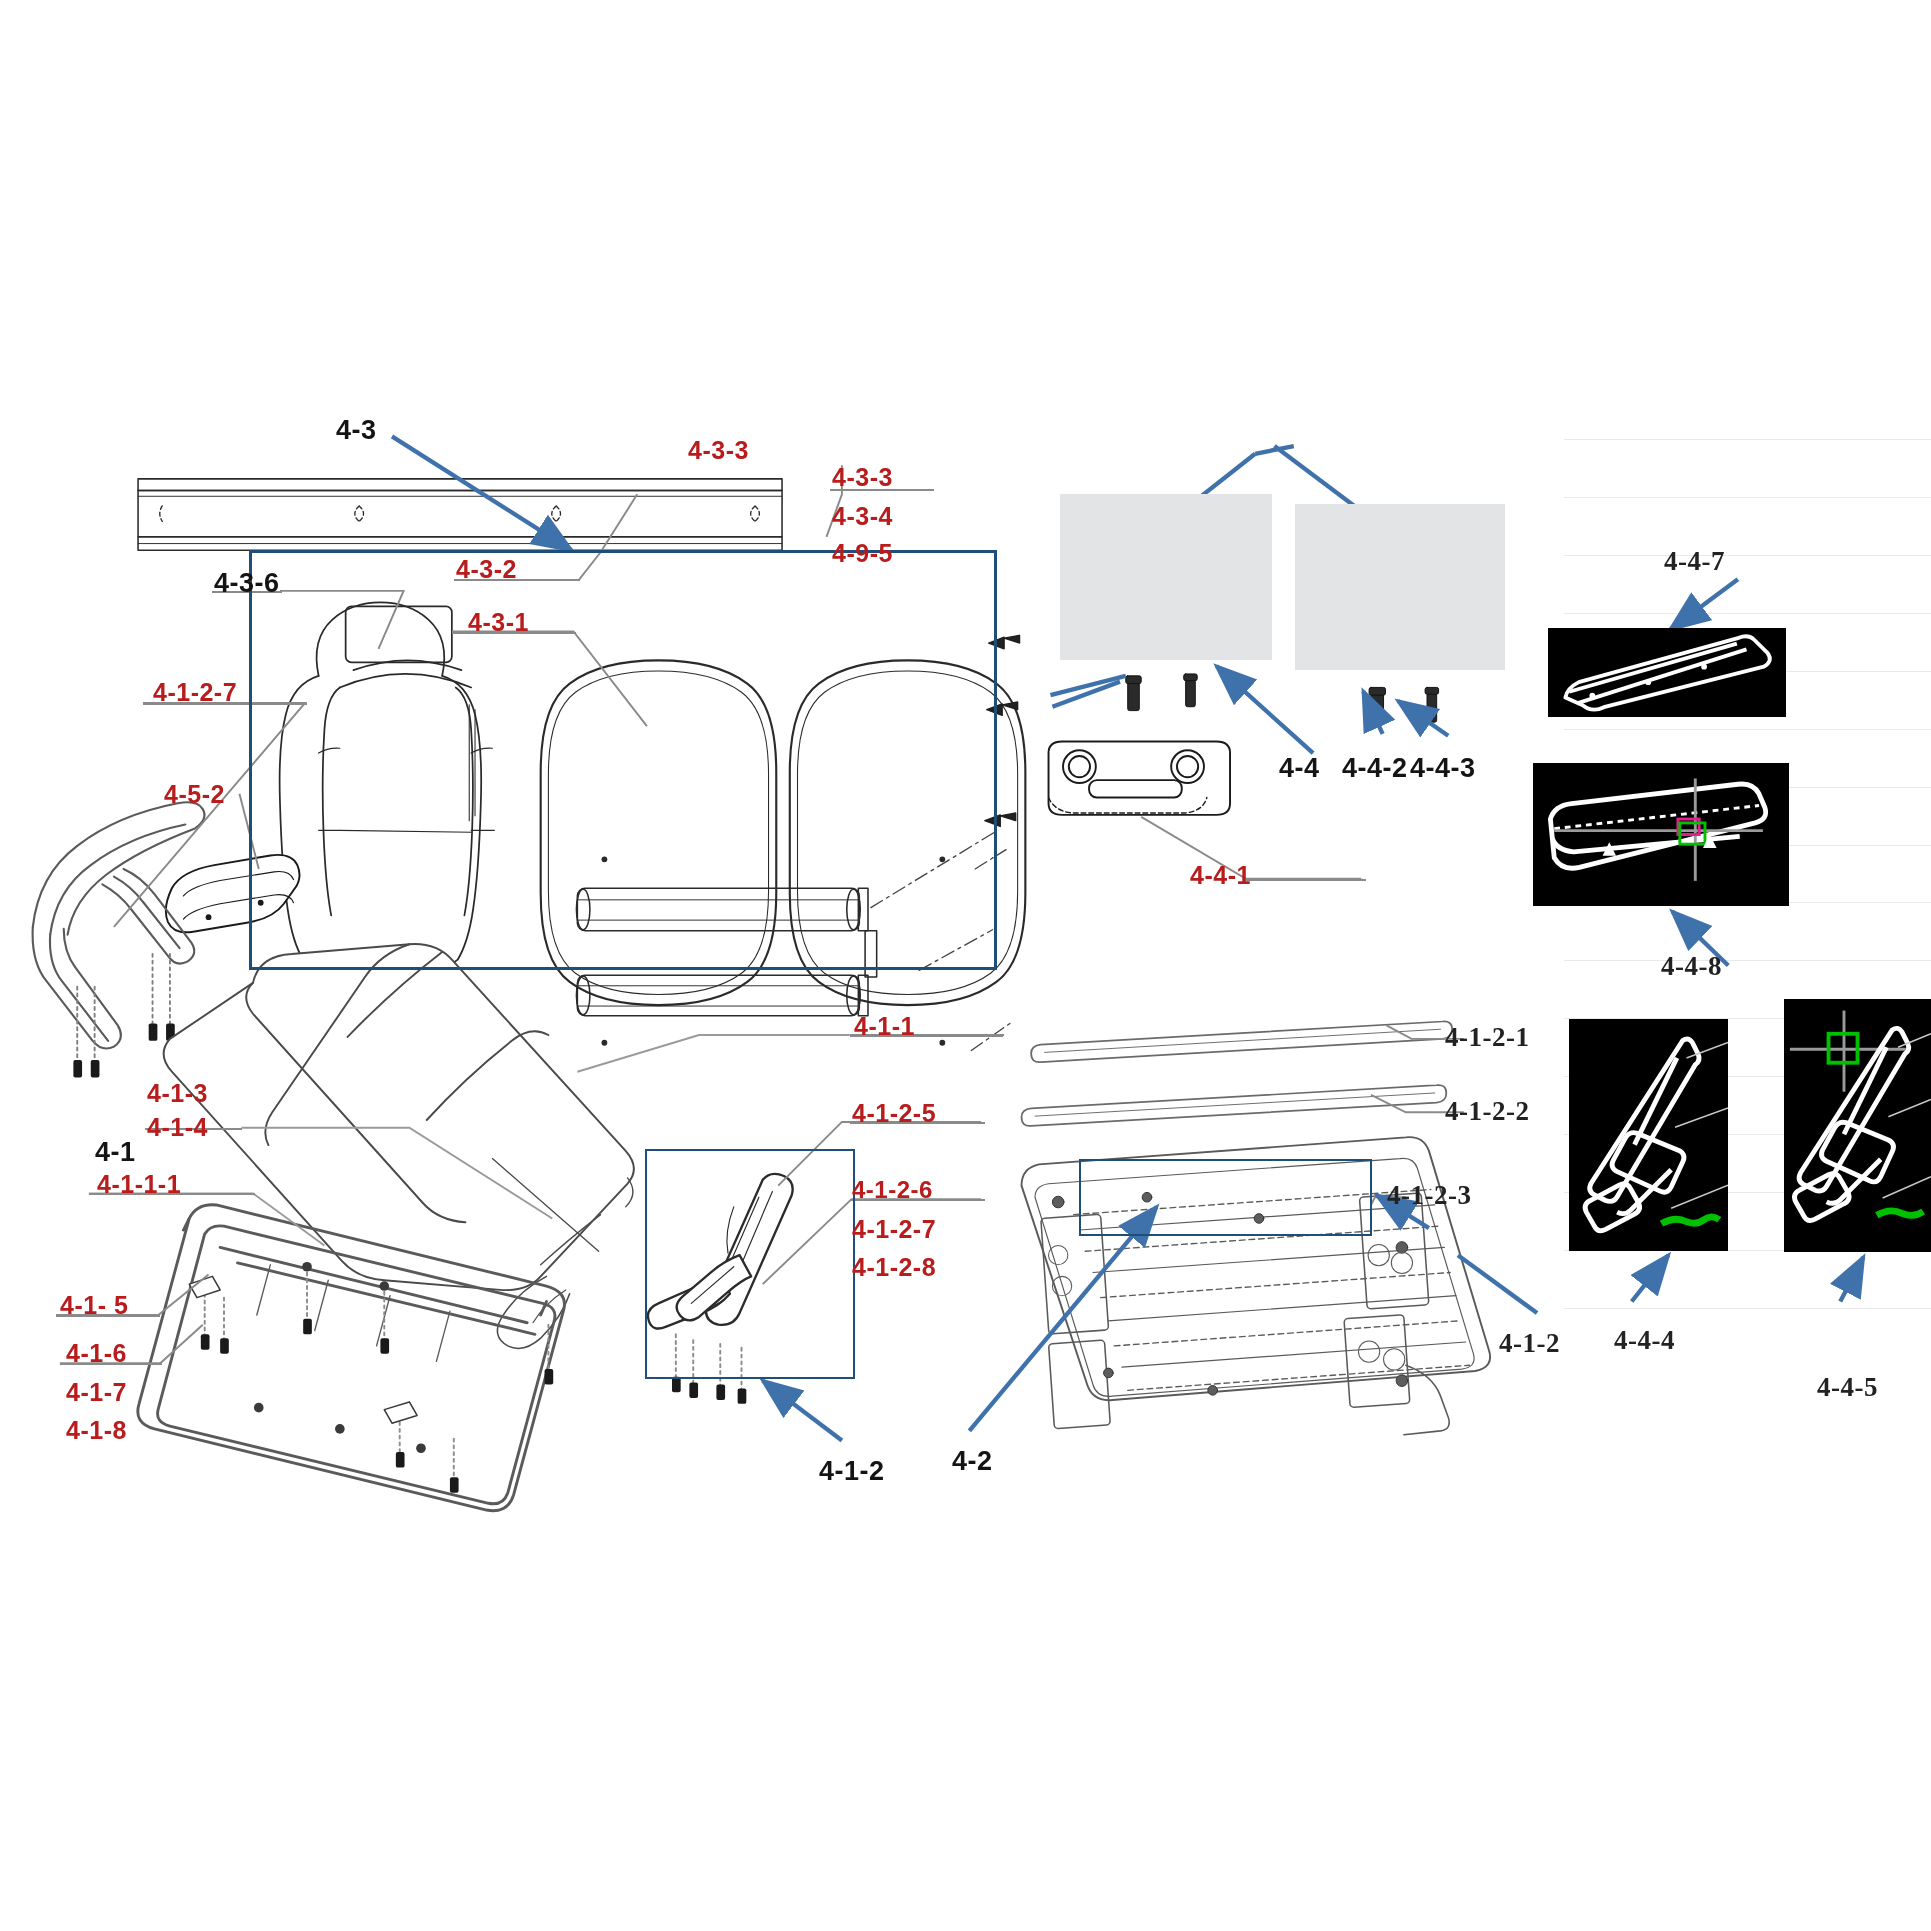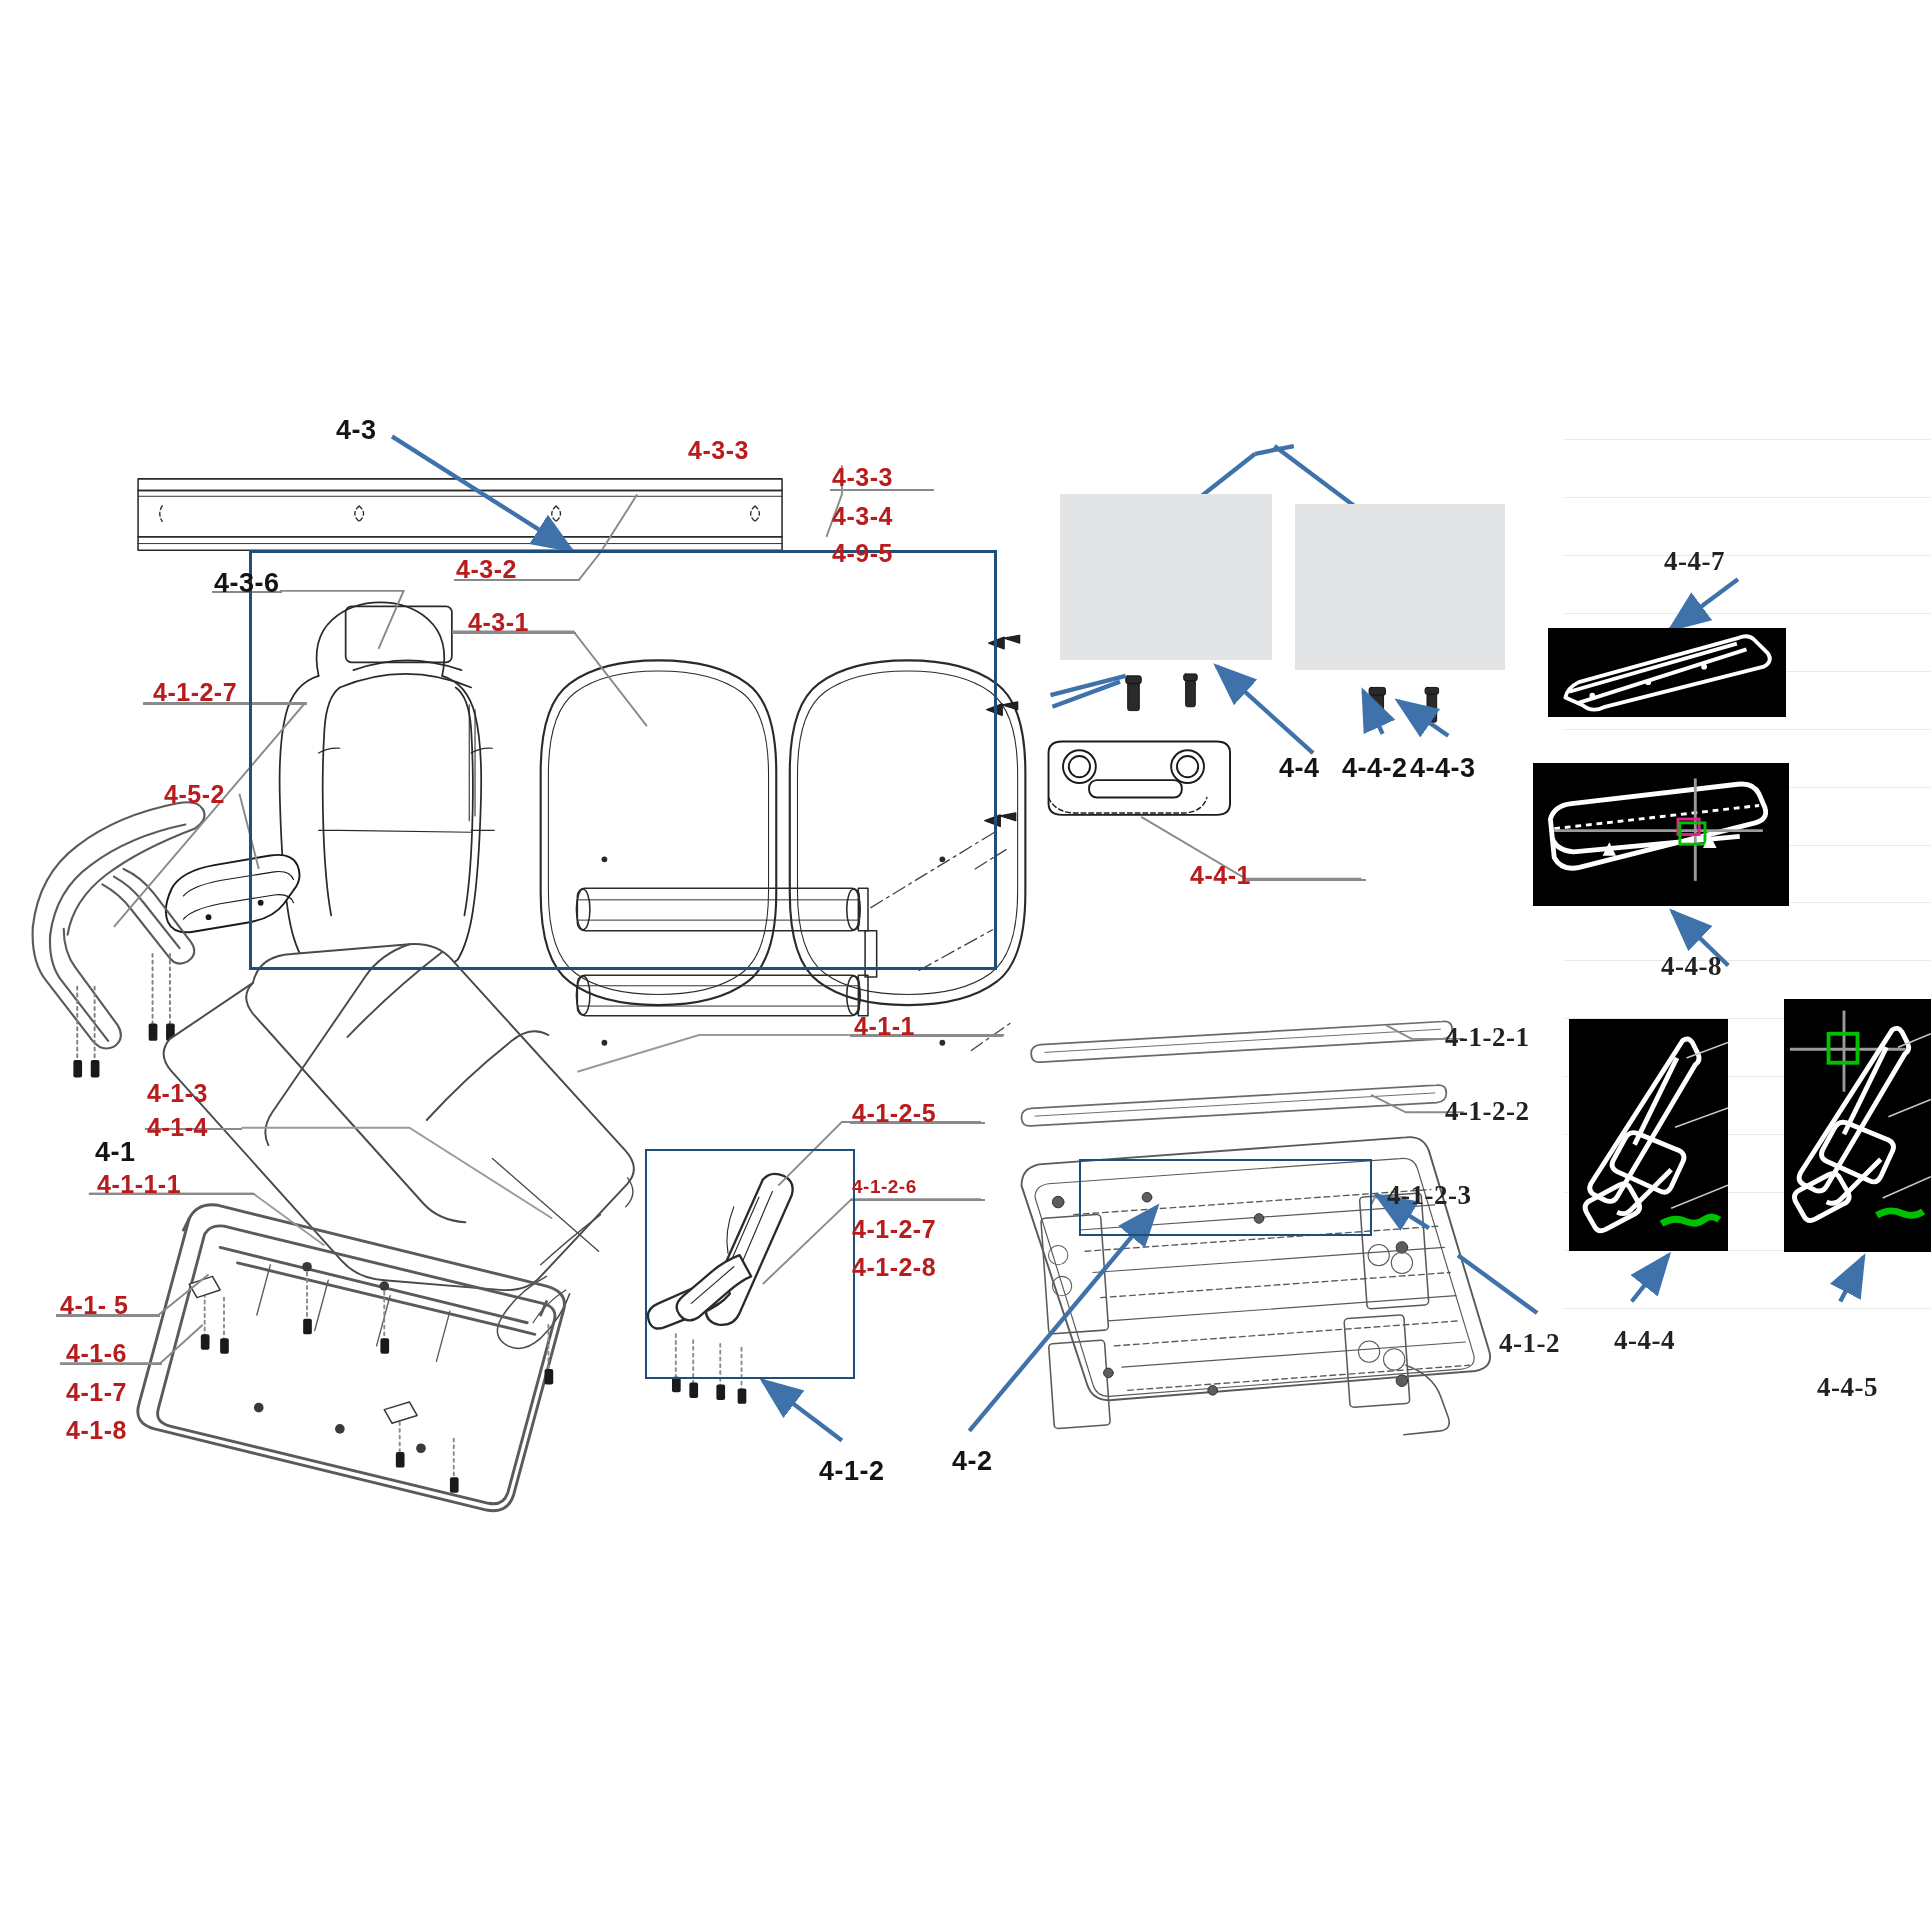--- a/index.html
+++ b/index.html
@@ -564,21 +564,21 @@
       <div class="lbl gray" style="left: 147px; top: 1079px; font-size: 25px;">4-1-3</div>
       <div class="lbl gray" style="left: 147px; top: 1113px; font-size: 25px;">4-1-4</div>
       <div class="lbl dark" style="left: 95px; top: 1137px; font-size: 27px;">4-1</div>
       <div class="lbl gray" style="left: 97px; top: 1170px; font-size: 25px;">4-1-1-1</div>
       <div class="lbl gray" style="left: 60px; top: 1291px; font-size: 25px;">4-1- 5</div>
       <div class="lbl gray" style="left: 66px; top: 1339px; font-size: 25px;">4-1-6</div>
       <div class="lbl gray" style="left: 66px; top: 1378px; font-size: 25px;">4-1-7</div>
       <div class="lbl gray" style="left: 66px; top: 1416px; font-size: 25px;">4-1-8</div>
       <div class="lbl gray" style="left: 854px; top: 1012px; font-size: 25px; text-align: right;">4-1-1</div>
       <div class="lbl gray" style="left: 852px; top: 1099px; font-size: 25px;">4-1-2-5</div>
-      <div class="lbl gray" style="left: 852px; top: 1176px; font-size: 19px;">4-1-2-6</div>
+      <div class="lbl gray" style="left: 852px; top: 1176px; font-size: 24px;">4-1-2-6</div>
       <div class="lbl gray" style="left: 852px; top: 1215px; font-size: 25px;">4-1-2-7</div>
       <div class="lbl gray" style="left: 852px; top: 1253px; font-size: 25px;">4-1-2-8</div>
       <div class="lbl dark" style="left: 819px; top: 1456px; font-size: 27px;">4-1-2</div>
       <div class="lbl dark" style="left: 952px; top: 1446px; font-size: 27px;">4-2</div>
       <div class="lbl dark" style="left: 1279px; top: 753px; font-size: 27px;">4-4</div>
       <div class="lbl dark" style="left: 1342px; top: 753px; font-size: 27px;">4-4-2</div>
       <div class="lbl dark" style="left: 1410px; top: 753px; font-size: 27px;">4-4-3</div>
       <div class="lbl gray" style="left: 1190px; top: 861px; font-size: 25px;">4-4-1</div>
       <div class="lbl ser" style="left: 1664px; top: 546px; font-size: 27px;">4-4-7</div>
       <div class="lbl ser" style="left: 1661px; top: 951px; font-size: 27px;">4-4-8</div>

